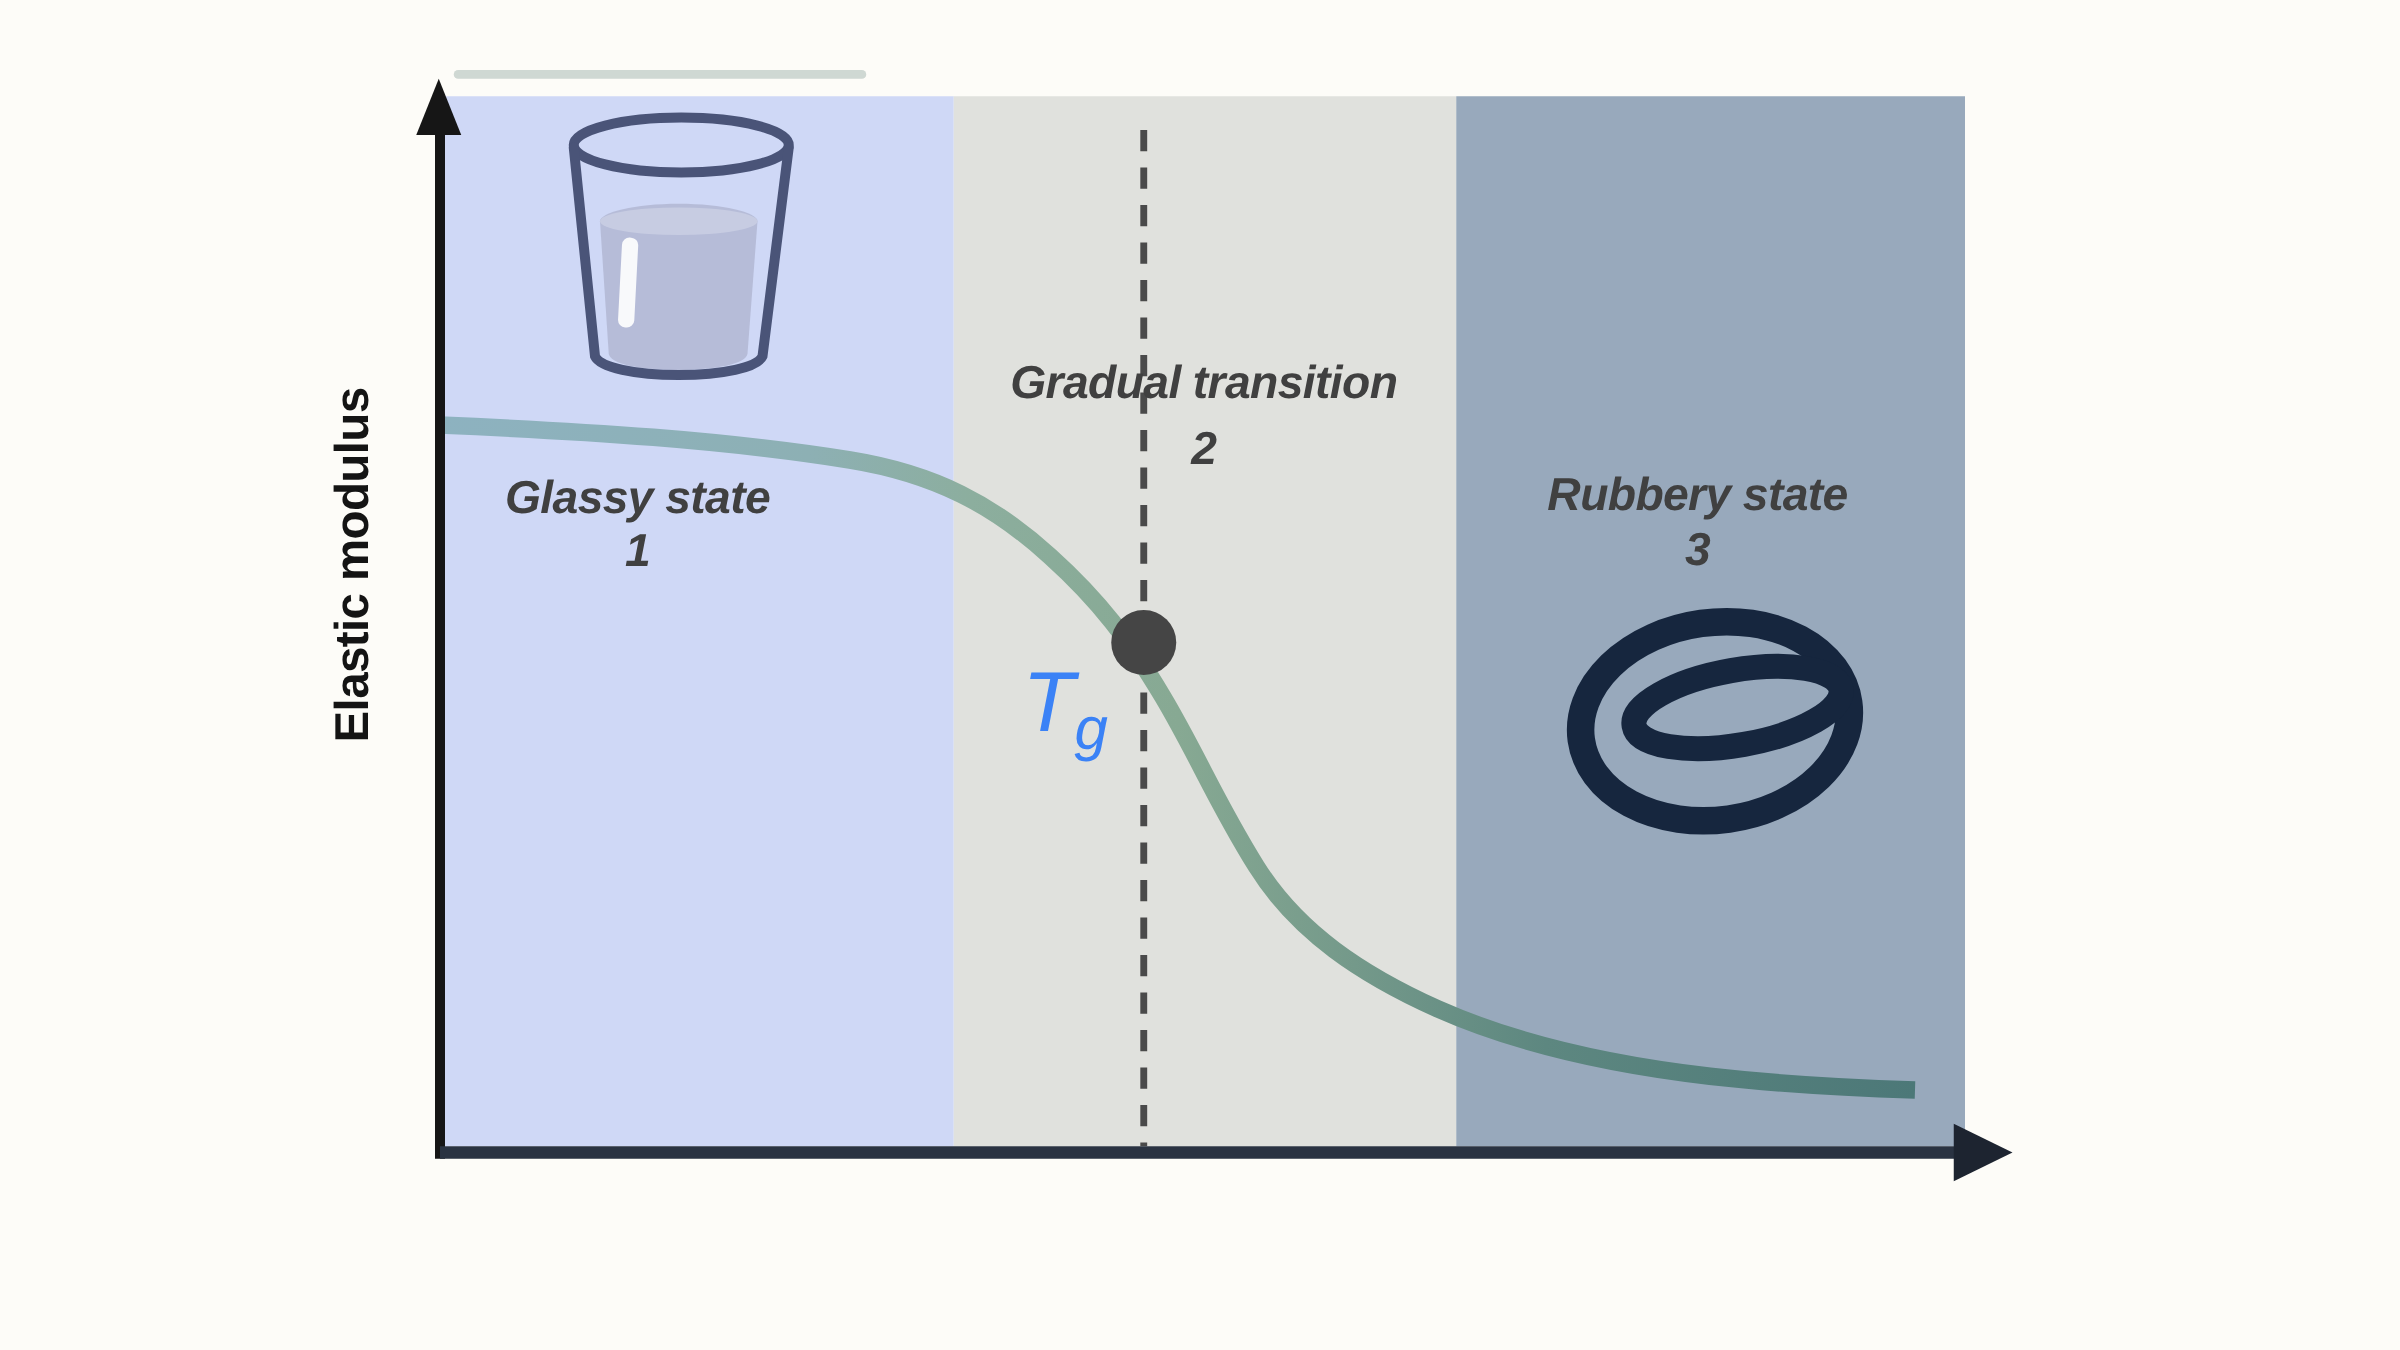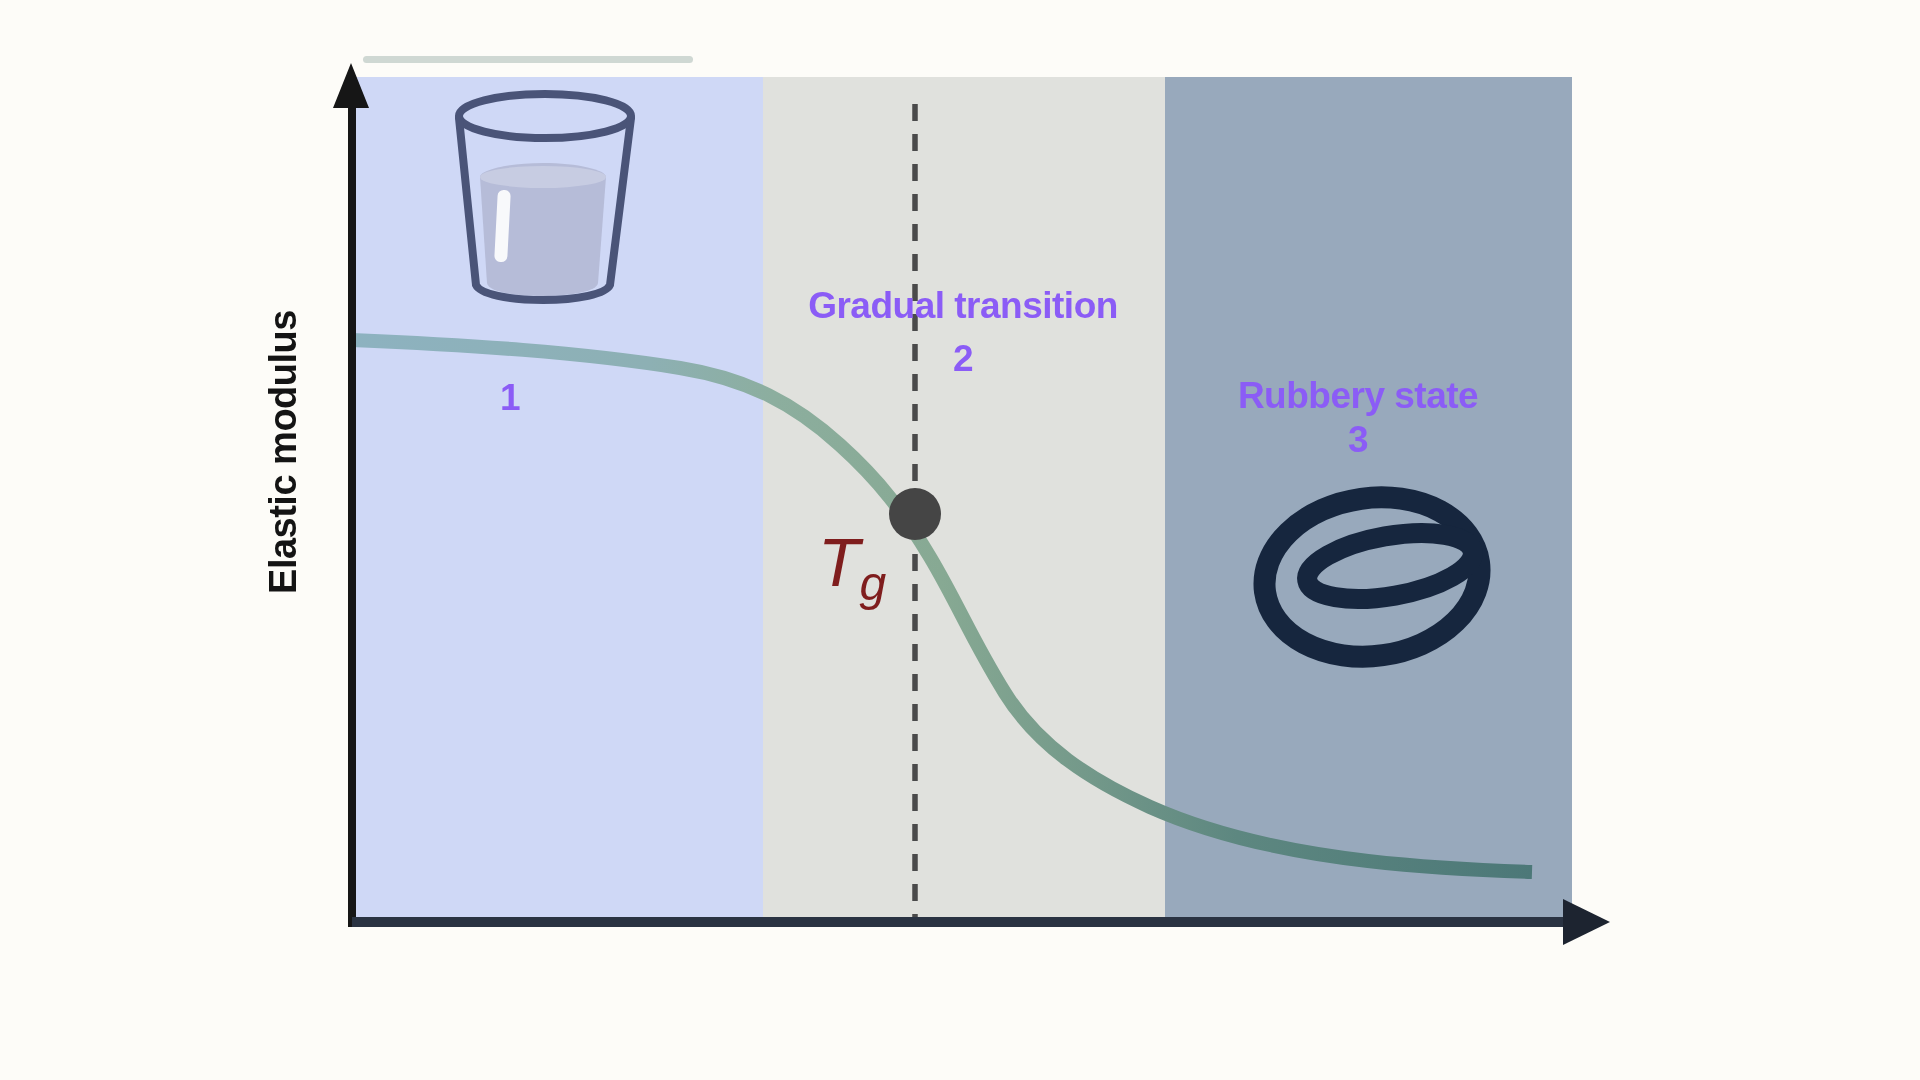--- a/index.html
+++ b/index.html
@@ -9,36 +9,36 @@
   }
   .region{position:absolute;top:77px;height:840px;z-index:1;}
   .region-glassy{left:352px;width:411px;background:#cfd8f6;}
   .region-transition{left:763px;width:402px;background:#e0e1dd;}
   .region-rubbery{left:1165px;width:407px;background:#98a9bc;}
   .smudge{position:absolute;left:363px;top:56px;width:330px;height:7px;
     background:#5a7a72;opacity:.28;border-radius:4px;z-index:1;}
   svg.overlay{position:absolute;left:0;top:0;z-index:2;}
   .label-block{
     position:absolute;z-index:3;transform:translateX(-50%);
-    text-align:center;color:#8b5cf6;font-weight:700;font-size:37px;
-    letter-spacing:-.5px;white-space:nowrap;
+    text-align:center;color:#404040;font-weight:700;font-size:37px;
+    letter-spacing:-.5px;white-space:nowrap;font-style:italic;
   }
   .label-glassy{left:510px;top:376px;line-height:43px;}
   .label-transition{left:963px;top:279px;line-height:53px;}
   .label-rubbery{left:1358px;top:374px;line-height:44px;}
   .axis-label{
     position:absolute;z-index:3;color:#141414;font-weight:700;font-size:38px;
     letter-spacing:-.5px;white-space:nowrap;
   }
   .x-axis-label{left:917px;top:952px;transform:translateX(-50%);}
   .y-axis-label{
     left:283px;top:452px;transform:translate(-50%,-50%) rotate(-90deg);
   }
   .tg-label{
-    position:absolute;z-index:3;left:818px;top:528px;color:#7f1d1d;
+    position:absolute;z-index:3;left:818px;top:528px;color:#3b82f6;
     font-style:italic;font-size:68px;font-weight:400;line-height:68px;
   }
   .tg-label sub{font-size:48px;line-height:0;vertical-align:-14px;}
 </style>
 </head>
 <body>
 
 <div class="stage">
 
   <div class="region region-glassy"></div>
@@ -87,20 +87,21 @@
       <path d="M459,118 L476,285 C480,294 508,300 543,300 C578,300 606,294 610,285 L631,118" fill="none" stroke="#4a5478" stroke-width="8" stroke-linecap="round"></path>
     </g>
 
     <g>
       <ellipse cx="1372" cy="577" rx="108" ry="79" fill="none" stroke="#16263e" stroke-width="22" transform="rotate(-8 1372 577)"></ellipse>
       <ellipse cx="1390" cy="566" rx="84" ry="30" fill="none" stroke="#16263e" stroke-width="20" transform="rotate(-10 1390 566)"></ellipse>
     </g>
   </svg>
 
   <div class="label-block label-glassy">
+    <div>Glassy state</div>
     <div>1</div>
   </div>
 
   <div class="label-block label-transition">
     <div>Gradual transition</div>
     <div>2</div>
   </div>
 
   <div class="label-block label-rubbery">
     <div>Rubbery state</div>

